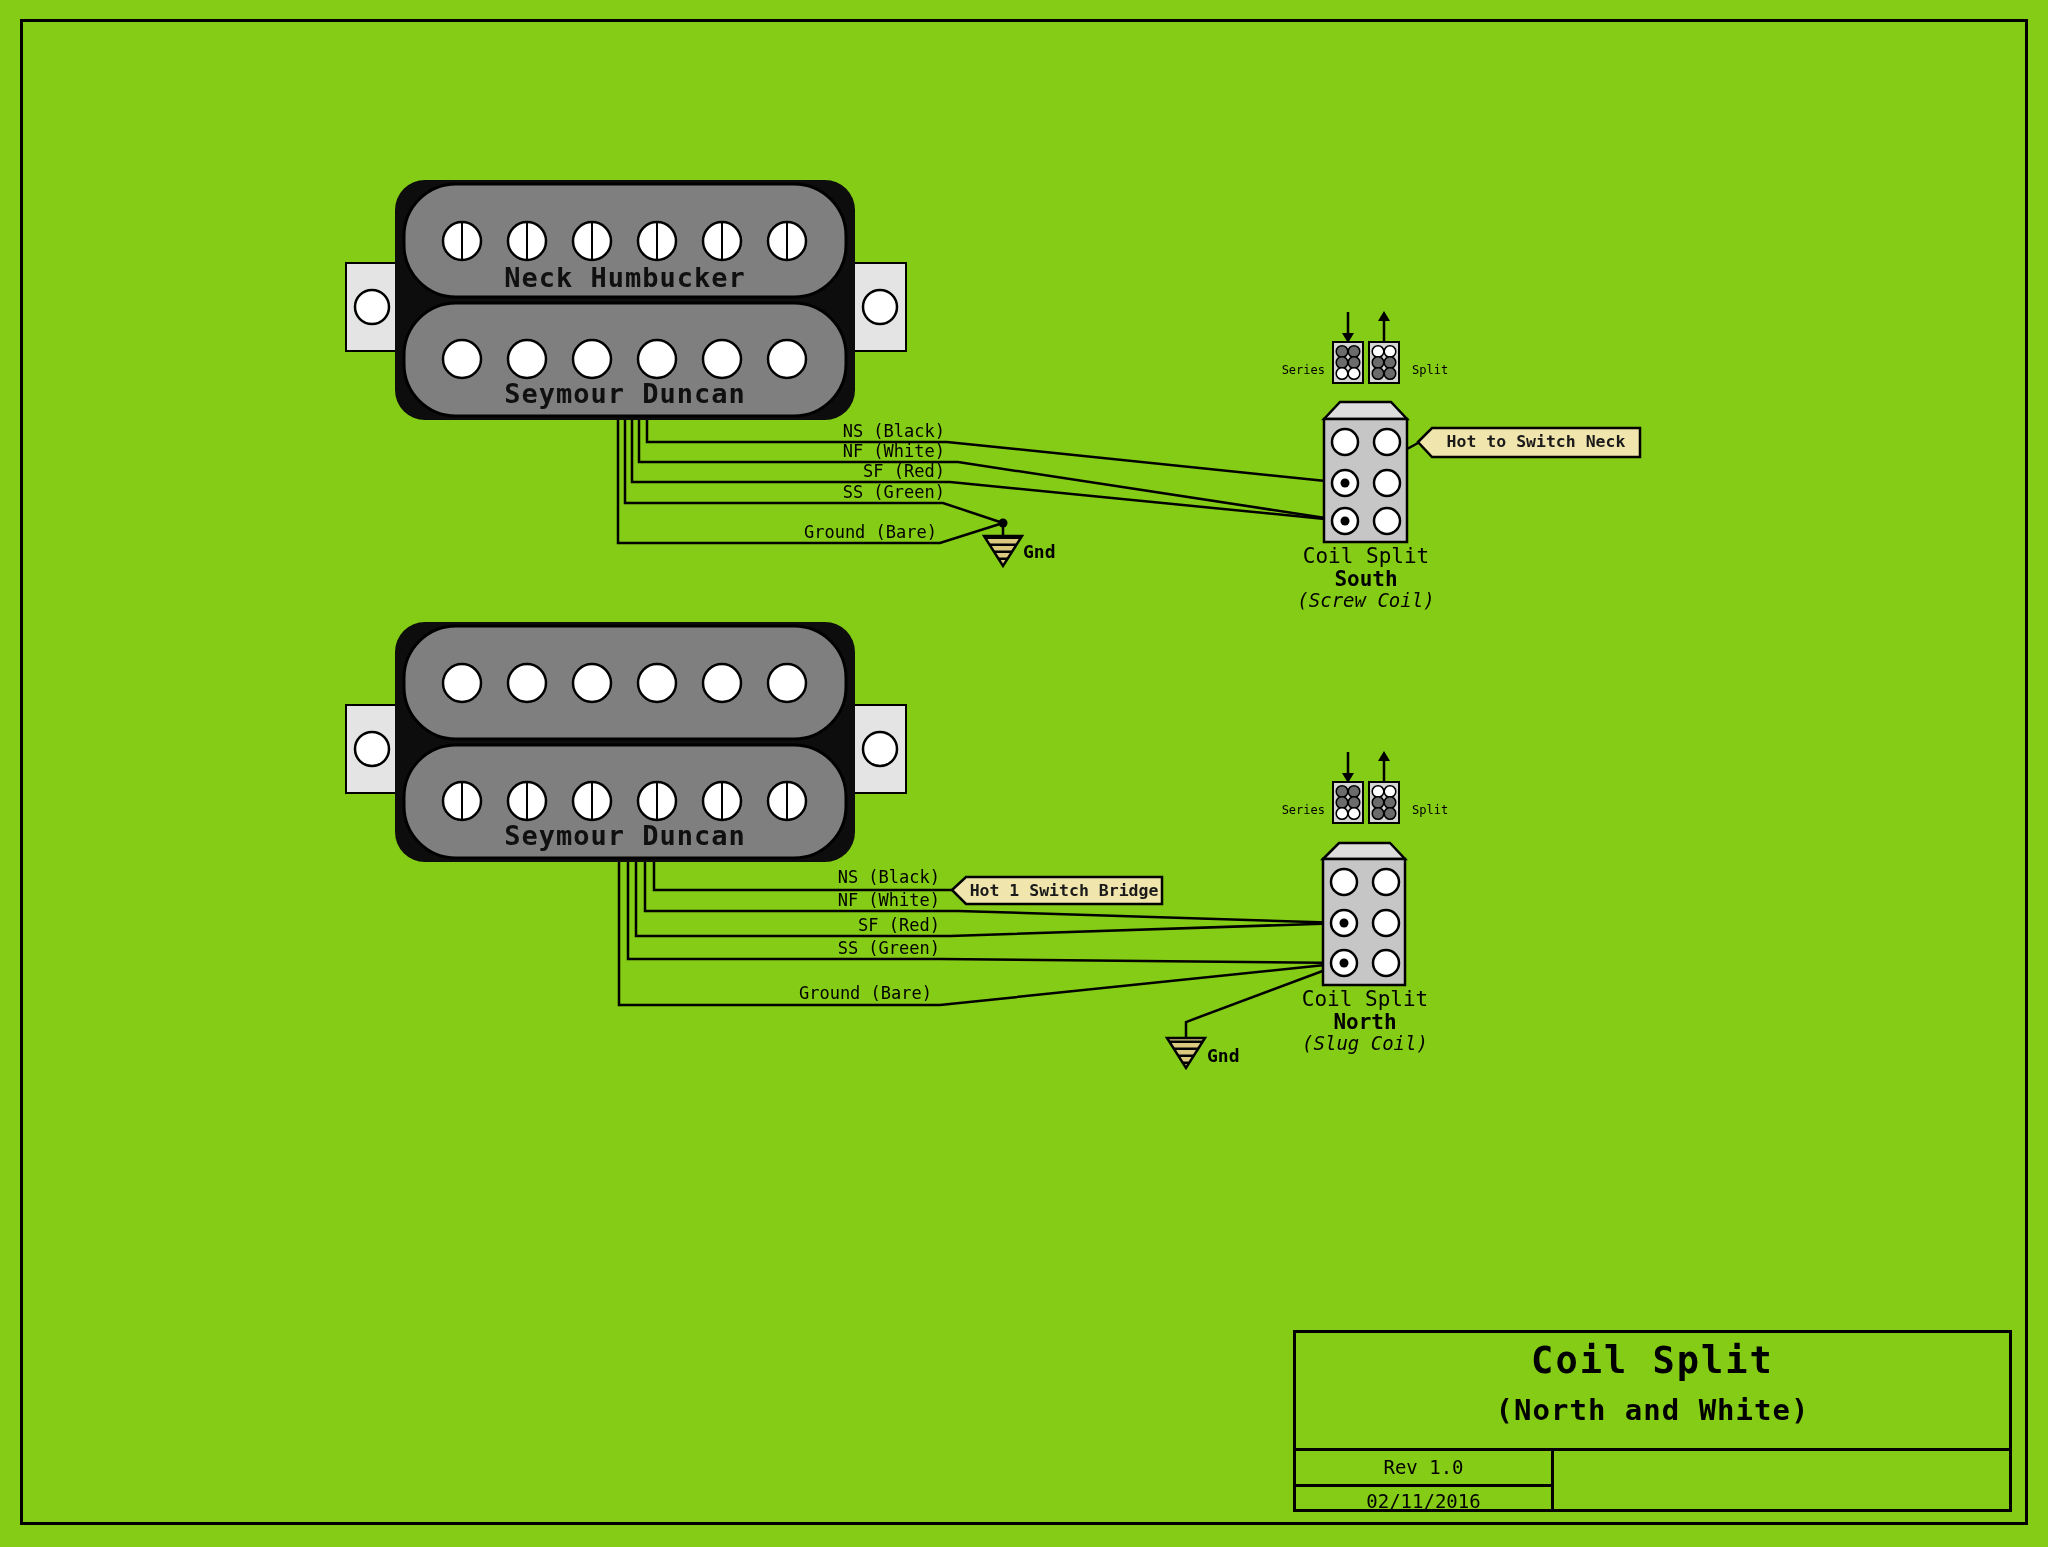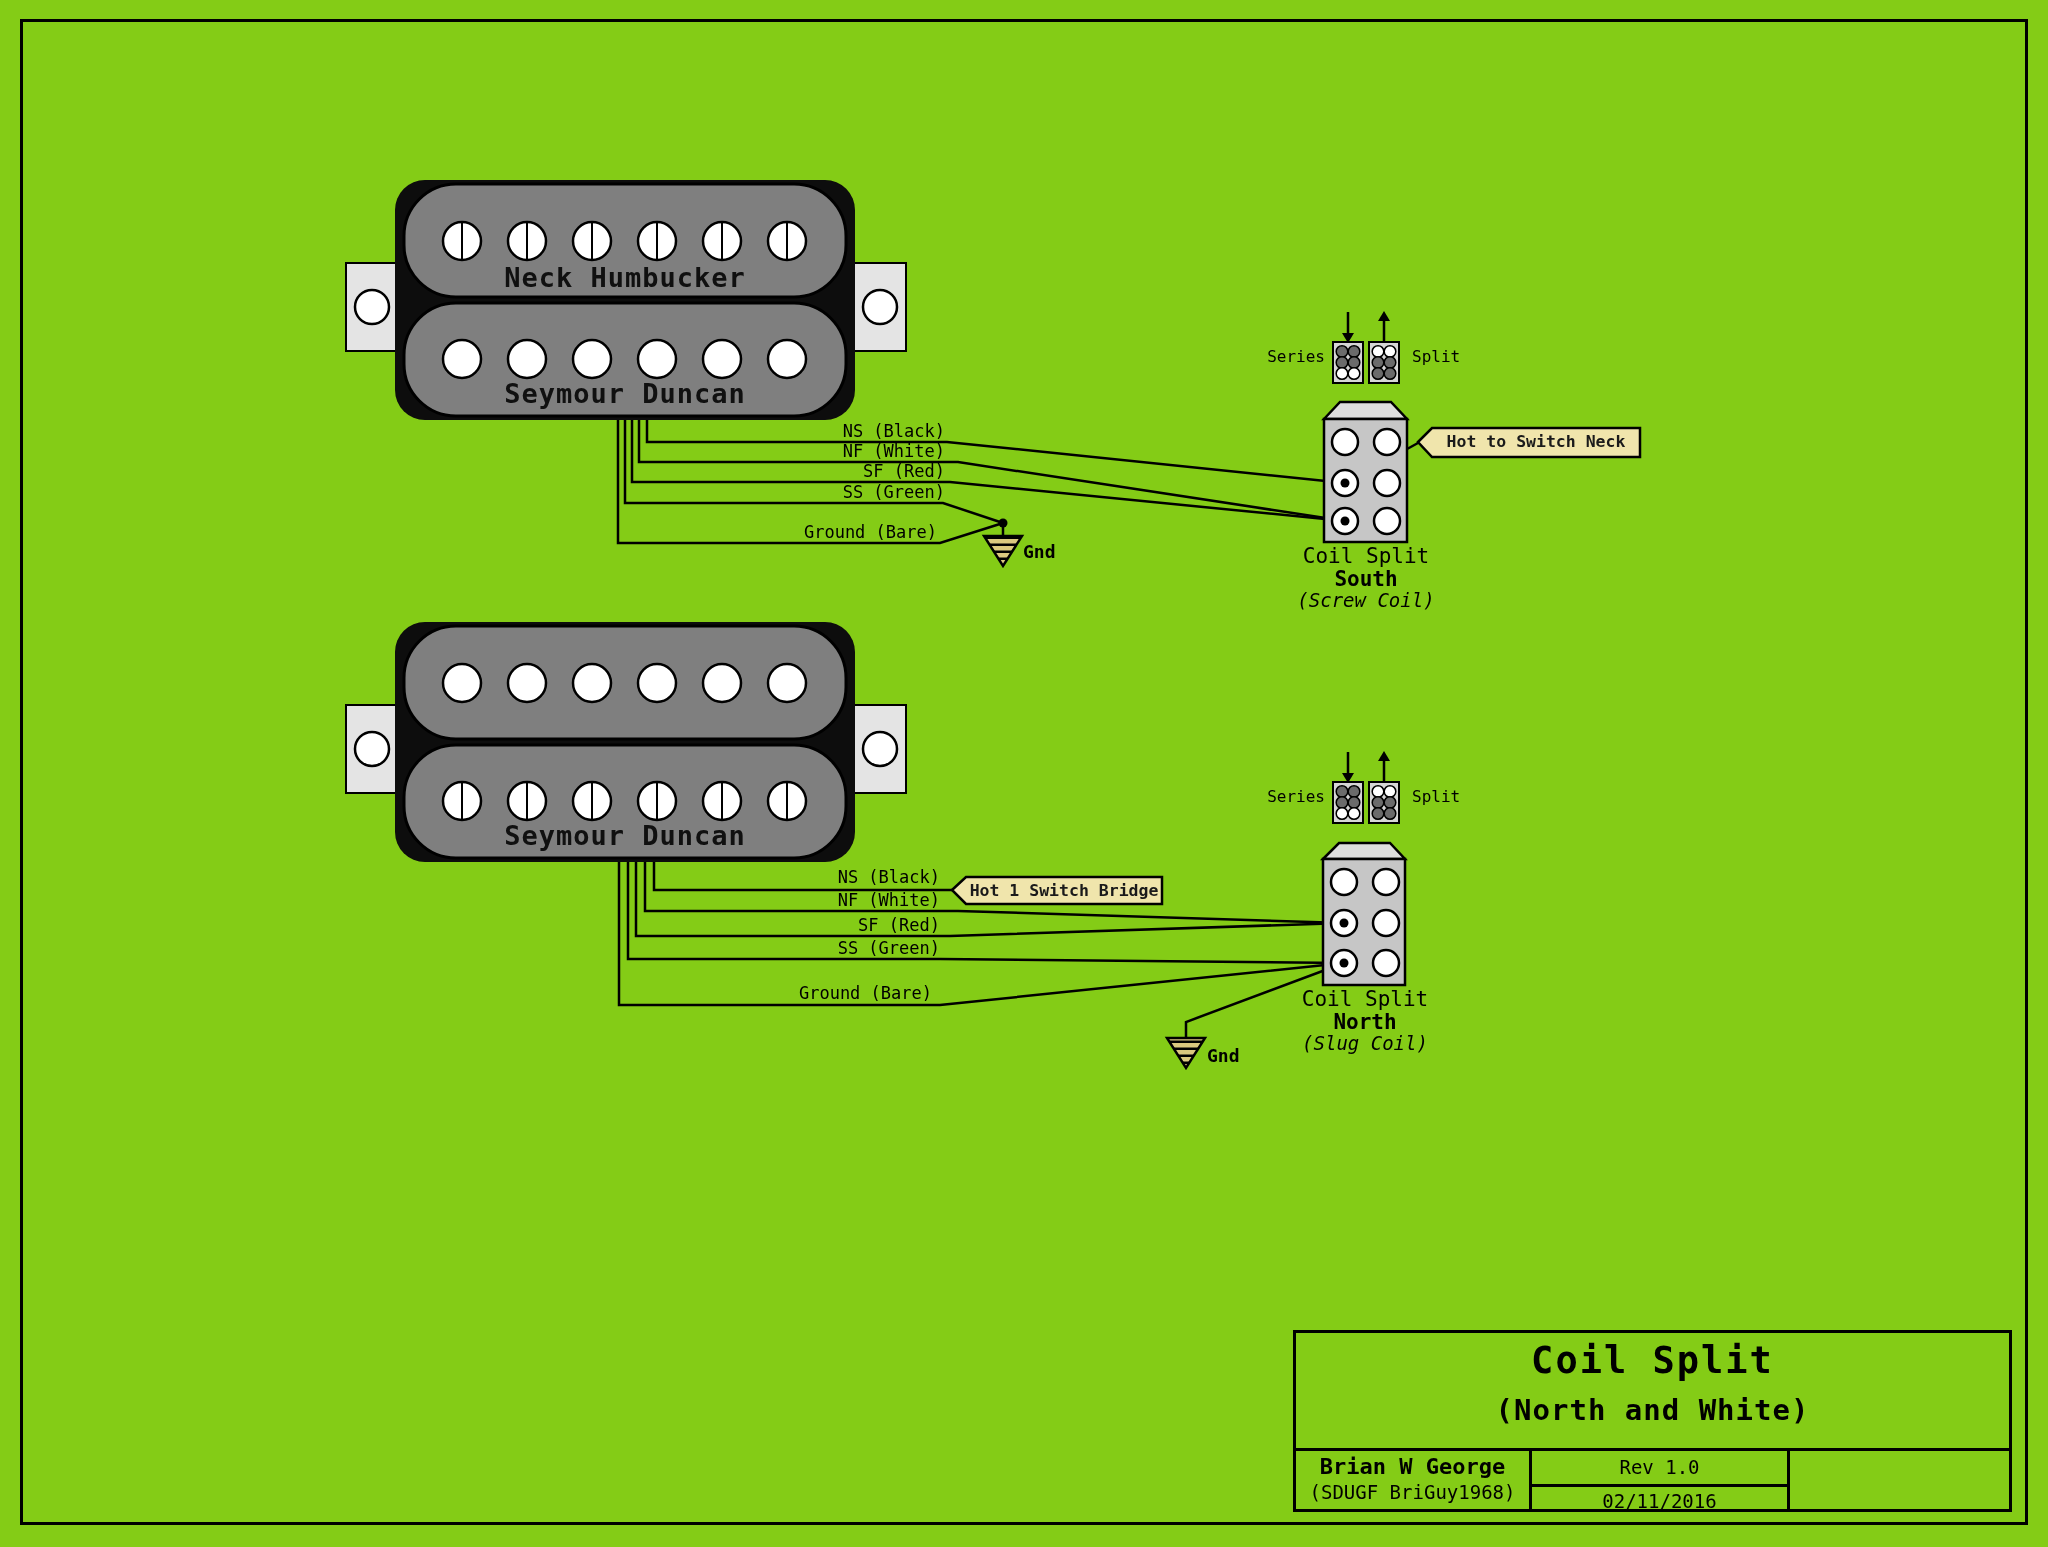--- a/index.html
+++ b/index.html
@@ -3,21 +3,21 @@
 <meta charset="utf-8">
 <style>
   html,body{margin:0;padding:0;background:#ffffff;}
   .page{position:relative;width:2048px;height:1547px;background:#84cc16;overflow:hidden;
         font-family:"DejaVu Sans Mono","Liberation Mono",monospace;color:#000;}
   .frame{position:absolute;left:20px;top:19px;right:20px;bottom:22px;border:3px solid #000;}
   .art{position:absolute;left:0;top:0;}
   .lbl{position:absolute;white-space:nowrap;line-height:1.05;}
   .wlbl{font-size:17px;text-align:right;width:228px;}
   .pk-title{width:460px;text-align:center;font-size:27px;font-weight:bold;color:#101010;letter-spacing:1px;}
-  .ss-lbl{font-size:16px;}
+  .ss-lbl{font-size:12px;margin-top:15px;}
   .ser{width:100px;text-align:right;}
   .callout-txt{text-align:center;font-size:16.5px;font-weight:bold;color:#1a1a1a;}
   .sw-lbl{width:176px;text-align:center;font-size:21px;}
   .sw-coil{font-weight:bold;font-size:21px;}
   .sw-sub{font-size:19px;font-style:italic;}
   .gnd-lbl{font-size:18px;font-weight:bold;}
   
   .tb{position:absolute;left:1293px;top:1330px;width:719px;height:182px;border:3px solid #000;box-sizing:border-box;}
   .tb-title{position:absolute;left:0;top:6px;width:100%;text-align:center;font-size:37px;font-weight:bold;letter-spacing:2px;}
   .tb-sub{position:absolute;left:0;top:60px;width:100%;text-align:center;font-size:29px;font-weight:bold;letter-spacing:1px;}
@@ -256,24 +256,20 @@
   <div class="lbl callout-txt" style="left:966px;top:882px;width:196px;">Hot 1 Switch Bridge</div>
 
   <div class="lbl sw-lbl" style="left:1277px;top:988px;">Coil Split</div>
   <div class="lbl sw-lbl sw-coil" style="left:1277px;top:1011px;">North</div>
   <div class="lbl sw-lbl sw-sub" style="left:1277px;top:1034px;">(Slug Coil)</div>
 
   <div class="tb">
     <div class="tb-title">Coil Split</div>
     <div class="tb-sub">(North and White)</div>
     <div class="tb-bottom">
-      <div class="tb-author-cell">
-        <div class="tb-author">Brian W George</div>
-        <div class="tb-alias">(SDUGF BriGuy1968)</div>
-      </div>
       <div class="tb-mid-cell">
         <div class="tb-rev">Rev 1.0</div>
         <div class="tb-middiv"></div>
         <div class="tb-date">02/11/2016</div>
       </div>
       <div class="tb-right-cell"></div>
     </div>
   </div>
 </div>
 

